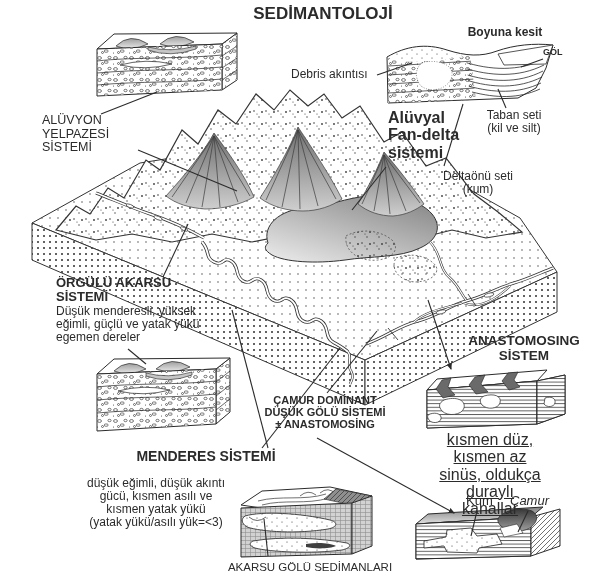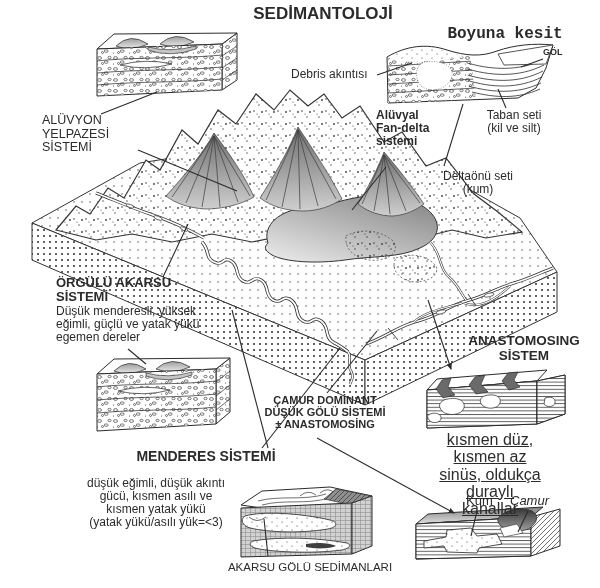--- a/index.html
+++ b/index.html
@@ -264,27 +264,27 @@
     <line x1="528" y1="511" x2="518" y2="532"></line>
   </g>
 </svg>
 
 <div class="lbl b c" style="left:168px;top:5px;width:310px;font-size:17px;">SEDİMANTOLOJİ</div>
 
 <div class="lbl" style="left:42px;top:114px;font-size:12.5px;">ALÜVYON
 YELPAZESİ
 SİSTEMİ</div>
 
-<div class="lbl b c" style="left:440px;top:26px;width:130px;font-size:16px;font-family:Liberation Mono, monospace;">Boyuna kesit</div>
+<div class="lbl b c" style="left:440px;top:26px;width:130px;font-size:12px;">Boyuna kesit</div>
 
 <div class="lbl b" style="left:543px;top:48px;font-size:9px;">GÖL</div>
 
 <div class="lbl" style="left:291px;top:68px;font-size:12px;">Debris akıntısı</div>
 
-<div class="lbl" style="left:376px;top:109px;font-size:12px;font-weight:600;">Alüvyal
+<div class="lbl" style="left:388px;top:109px;font-size:16px;font-weight:600;">Alüvyal
 Fan-delta
 sistemi</div>
 
 <div class="lbl c" style="left:472px;top:109px;width:84px;font-size:12px;">Taban seti
 (kil ve silt)</div>
 
 <div class="lbl c" style="left:430px;top:170px;width:96px;font-size:12px;">Deltaönü seti
 (kum)</div>
 
 <div class="lbl b" style="left:56px;top:276px;font-size:13px;">ÖRGÜLÜ AKARSU

